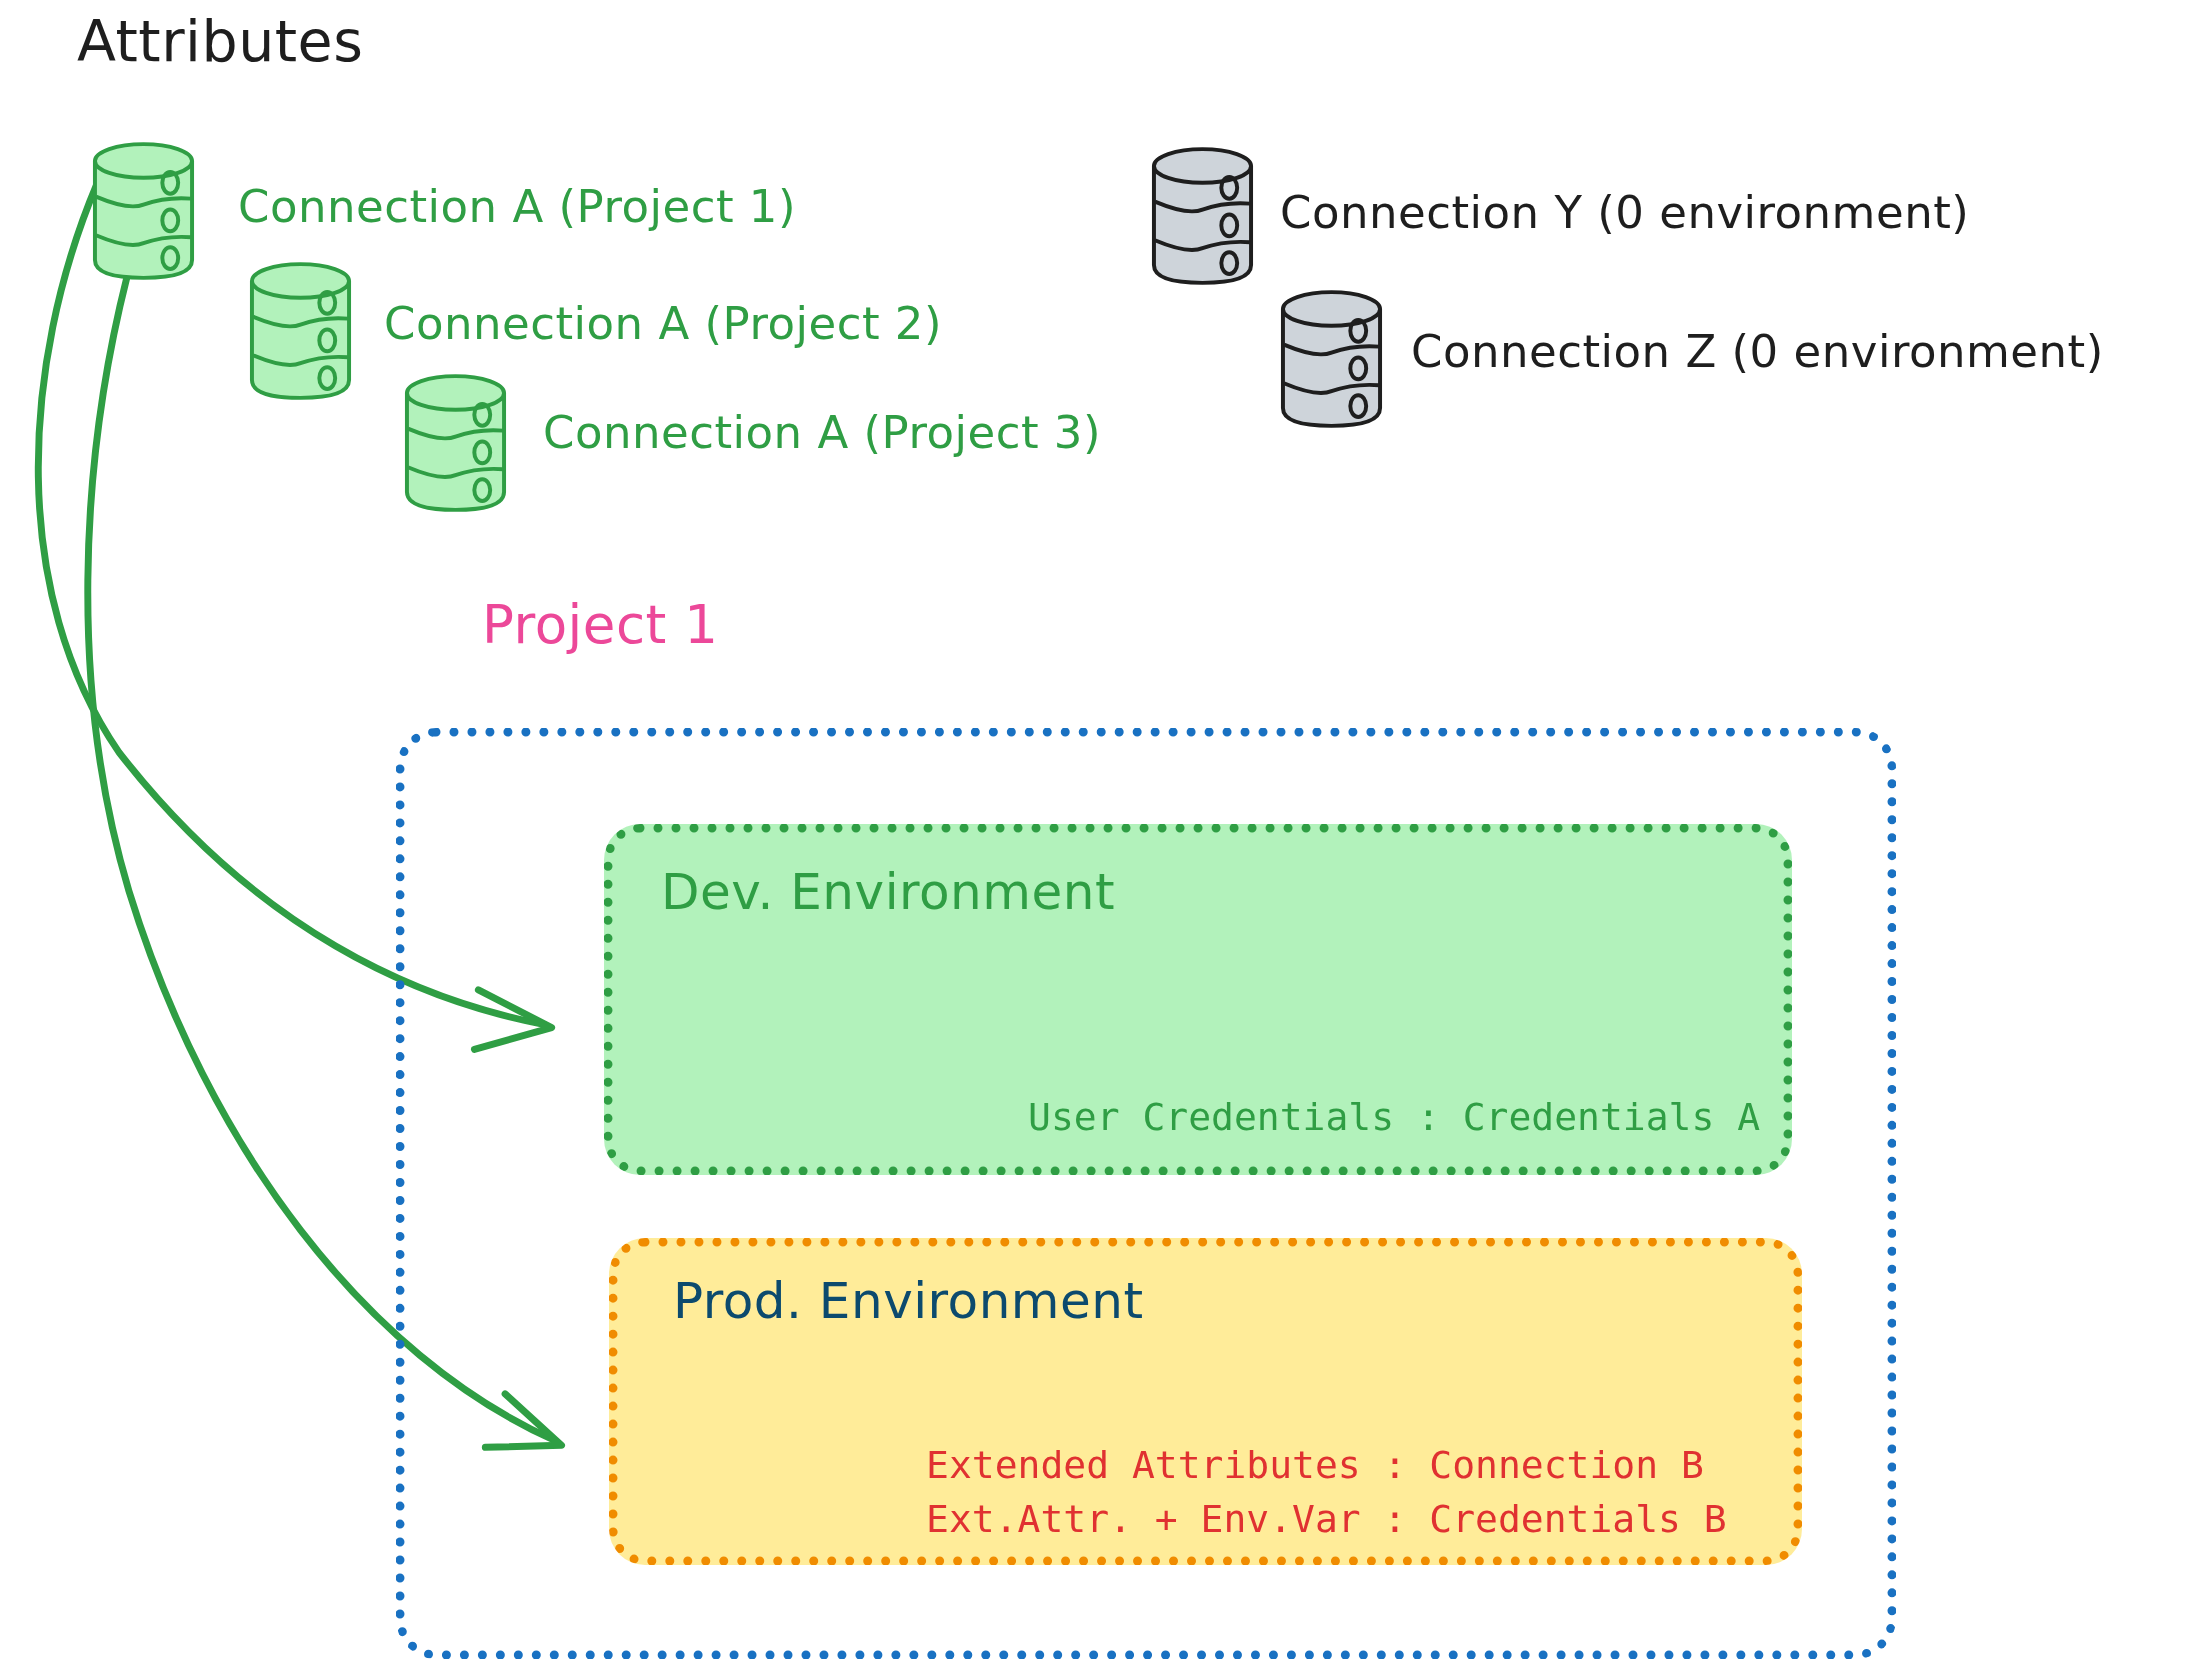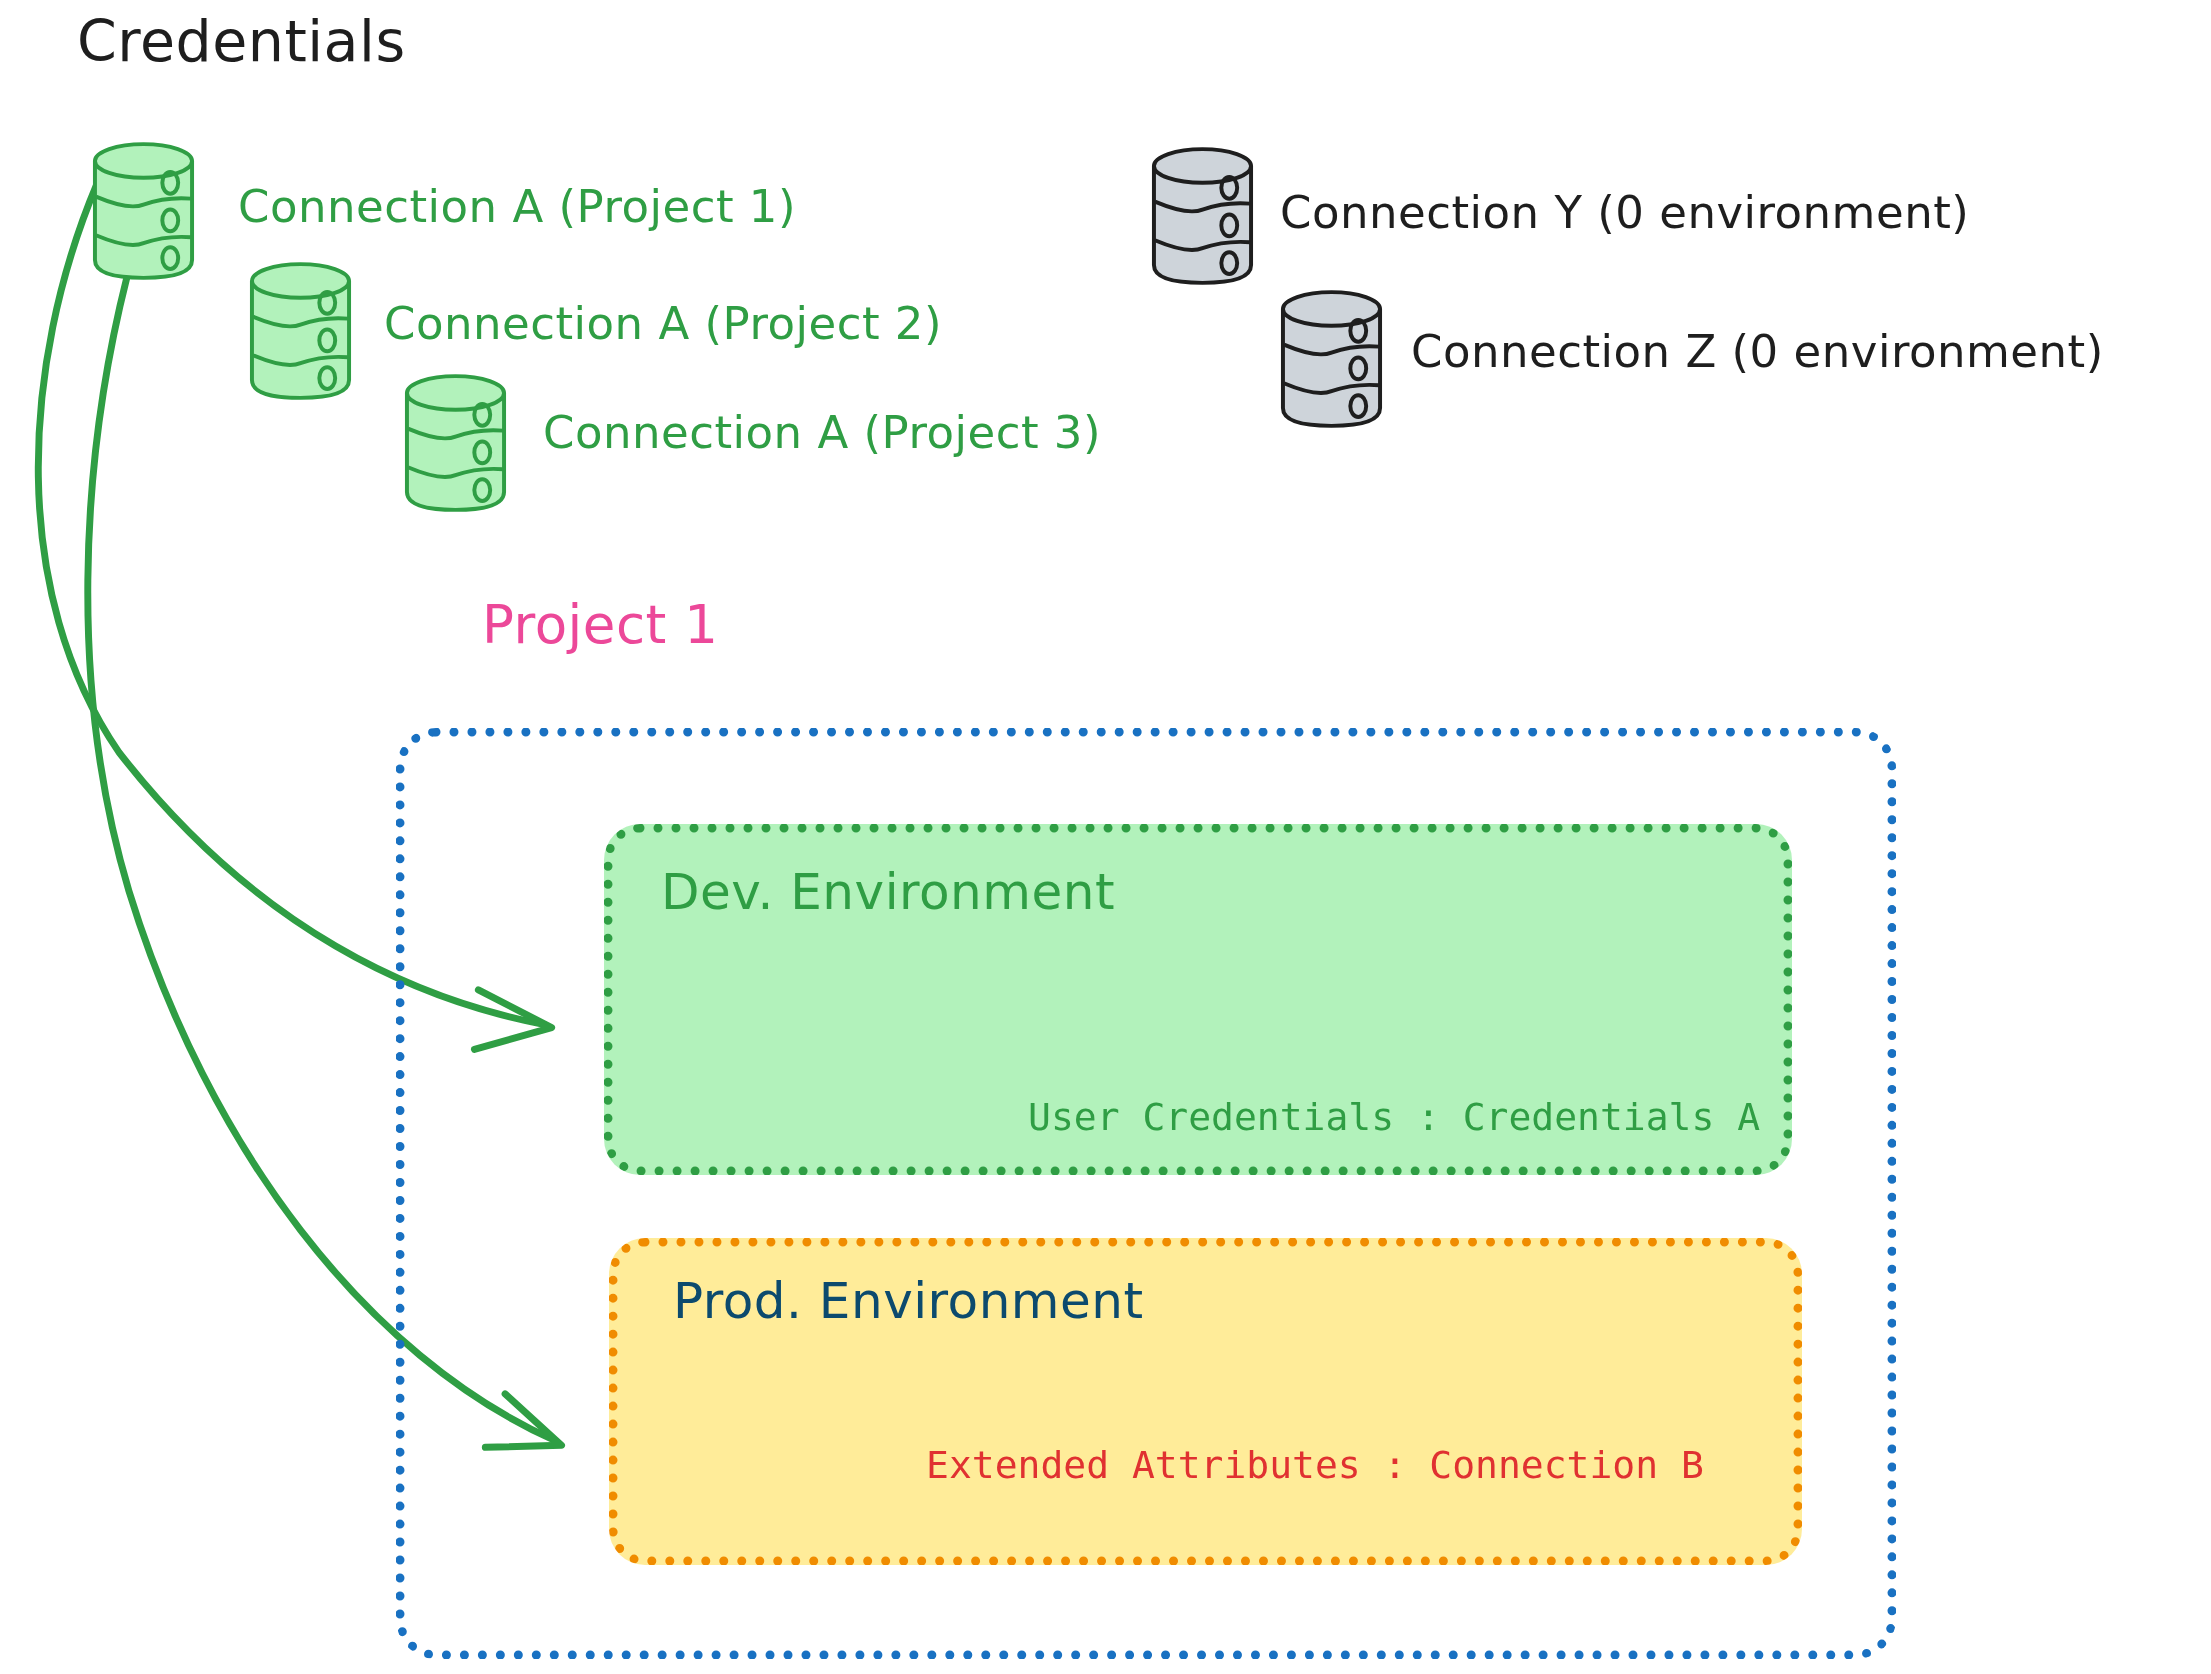--- a/index.html
+++ b/index.html
@@ -117,21 +117,21 @@
     width: 2212px;
     height: 1674px;
     pointer-events: none;
   }
 </style>
 </head>
 <body>
 
 <div id="canvas">
 
-  <div class="hand title-connections">Credentials</div>
+  <div class="hand title-connections">Attributes</div>
 
   <svg id="arrows" viewBox="0 0 2234 1691" xmlns="http://www.w3.org/2000/svg">
 
     <g>
       <path d="M 98 185 C 20 370, 10 600, 120 760 C 260 940, 420 1010, 550 1035" fill="none" stroke="#2f9e44" stroke-width="7" stroke-linecap="round" stroke-linejoin="round"></path>
       <path d="M 483 1000 L 557 1038 L 479 1060" fill="none" stroke="#2f9e44" stroke-width="7" stroke-linecap="round" stroke-linejoin="round"></path>
     </g>
 
     <g>
       <path d="M 128 280 C 80 470, 70 700, 130 900 C 210 1160, 370 1370, 560 1455" fill="none" stroke="#2f9e44" stroke-width="7" stroke-linecap="round" stroke-linejoin="round"></path>
@@ -213,15 +213,16 @@
 
   <div class="box project-box"></div>
 
   <div class="box dev-box"></div>
   <div class="hand env-title env-title-dev">Dev. Environment</div>
   <div class="mono mono-green" style="left:1028px; top:1079px;margin-top:16px;">User Credentials : Credentials A</div>
 
   <div class="box prod-box"></div>
   <div class="hand env-title env-title-prod">Prod. Environment</div>
   <div class="mono mono-red" style="left:926px; top:1443px;">Extended Attributes : Connection B</div>
+  <div class="mono mono-red" style="left:926px; top:1497px;">Ext.Attr. + Env.Var : Credentials B</div>
 
 </div>
 
 
 </body></html>

